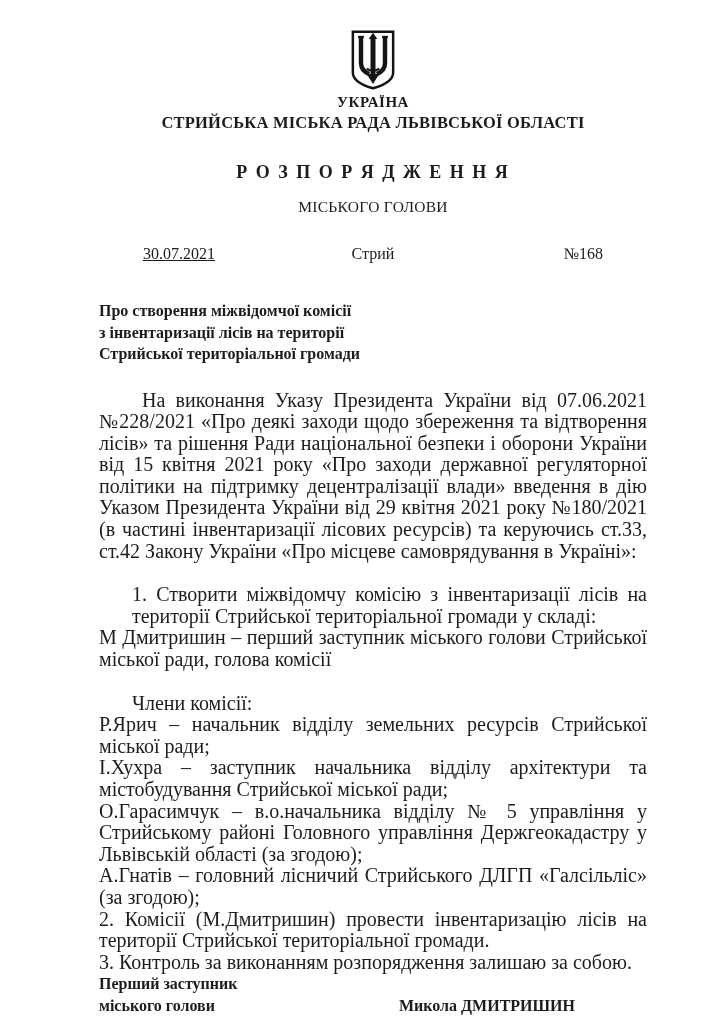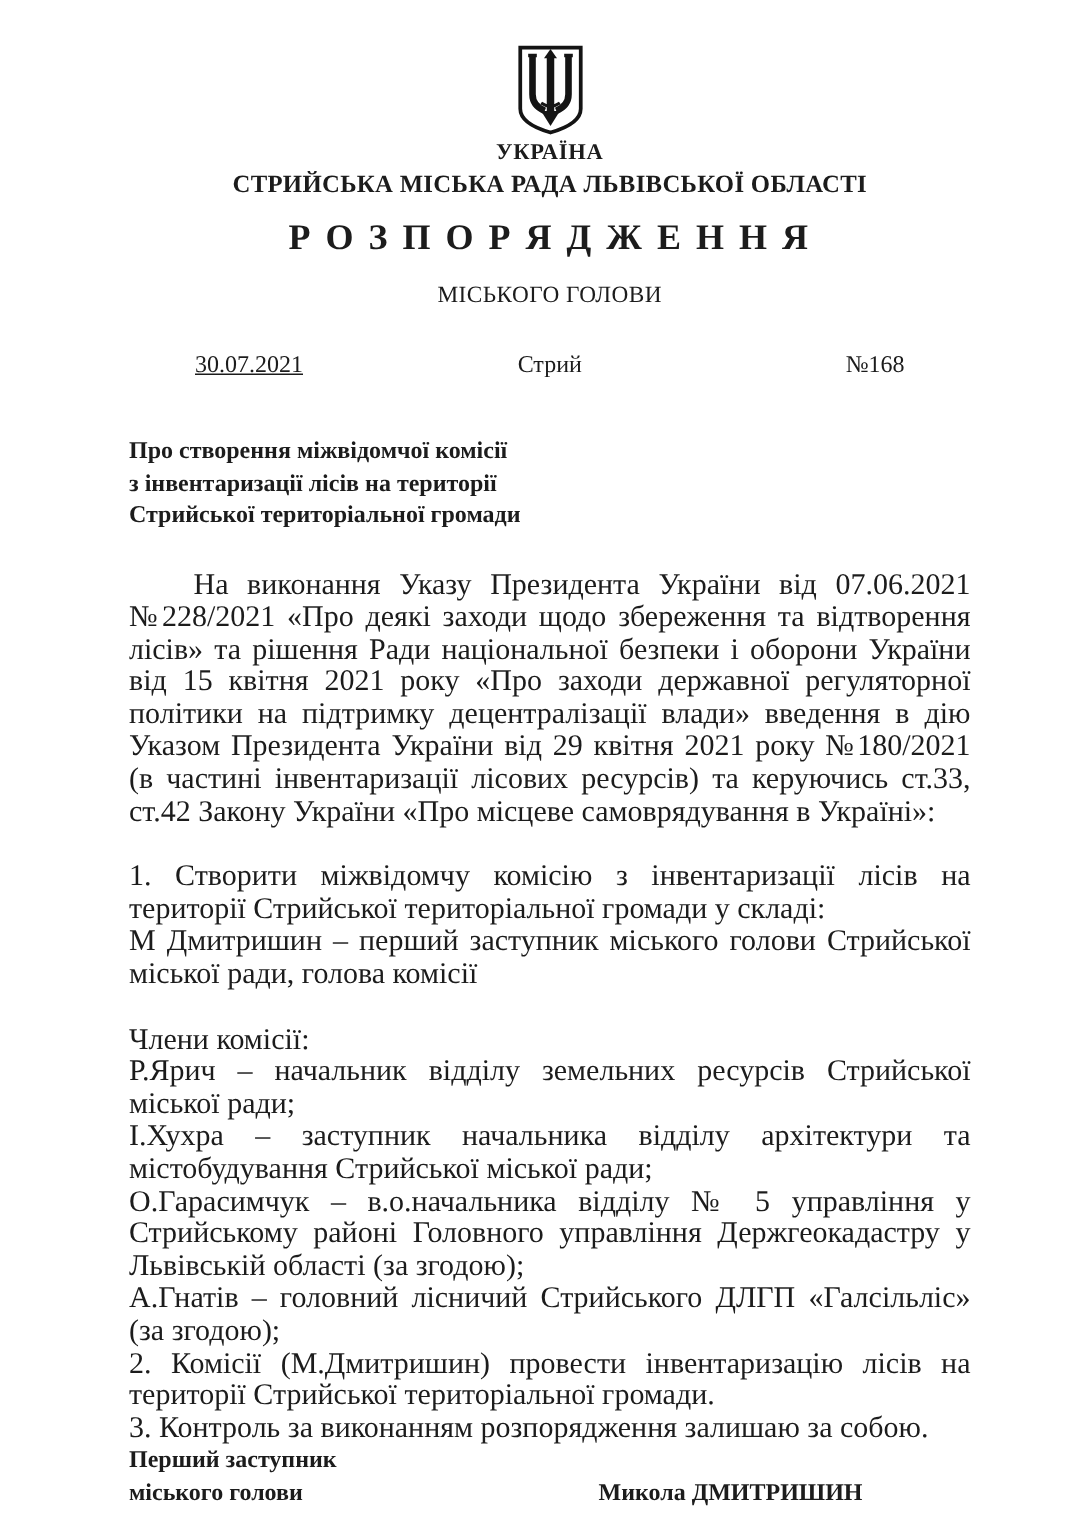--- a/index.html
+++ b/index.html
@@ -9,20 +9,21 @@
     height: 1024px;
     font-family: "Liberation Serif", "DejaVu Serif", serif;
     color: #1c1c1c;
     position: relative;
     overflow: hidden;
   }
   .page {
     position: absolute;
     inset: 0;
     background: #ffffff;
+    padding-left: 13px;
   }
   .content {
     margin: 0 78px 0 86px; 
   }
   
   .emblem-wrap {
     padding-top: 29px;
     display: flex;
     justify-content: center;
   }
@@ -37,23 +38,23 @@
   .council {
     text-align: center;
     font-weight: bold;
     font-size: 16.5px;
     letter-spacing: 0.2px;
     margin-top: 2px;
   }
   .doc-type {
     text-align: center;
     font-weight: bold;
-    font-size: 24px;
+    font-size: 18px;
     letter-spacing: 2px;
-    margin-top: 13px;
+    margin-top: 29px;
   }
   .doc-subtype {
     text-align: center;
     font-size: 15.5px;
     margin-top: 15px;
     letter-spacing: 0.3px;
   }
   
   .date-row {
     display: flex;
@@ -73,21 +74,21 @@
   }
   p.body-text {
     font-size: 20px;
     line-height: 21.6px;
     text-align: justify;
   }
   .preamble {
     margin-top: 25px;
     text-indent: 43px;
   }
-  .block-gap { margin-top: 22px; }
+  .block-gap { margin-top: 22px; margin-left: 33px; }
   .red-period { color: #c42222; }
   
   .signature {
     display: flex;
     justify-content: space-between;
     align-items: flex-start;
     font-weight: bold;
     font-size: 16px;
     line-height: 21.6px;
   }

